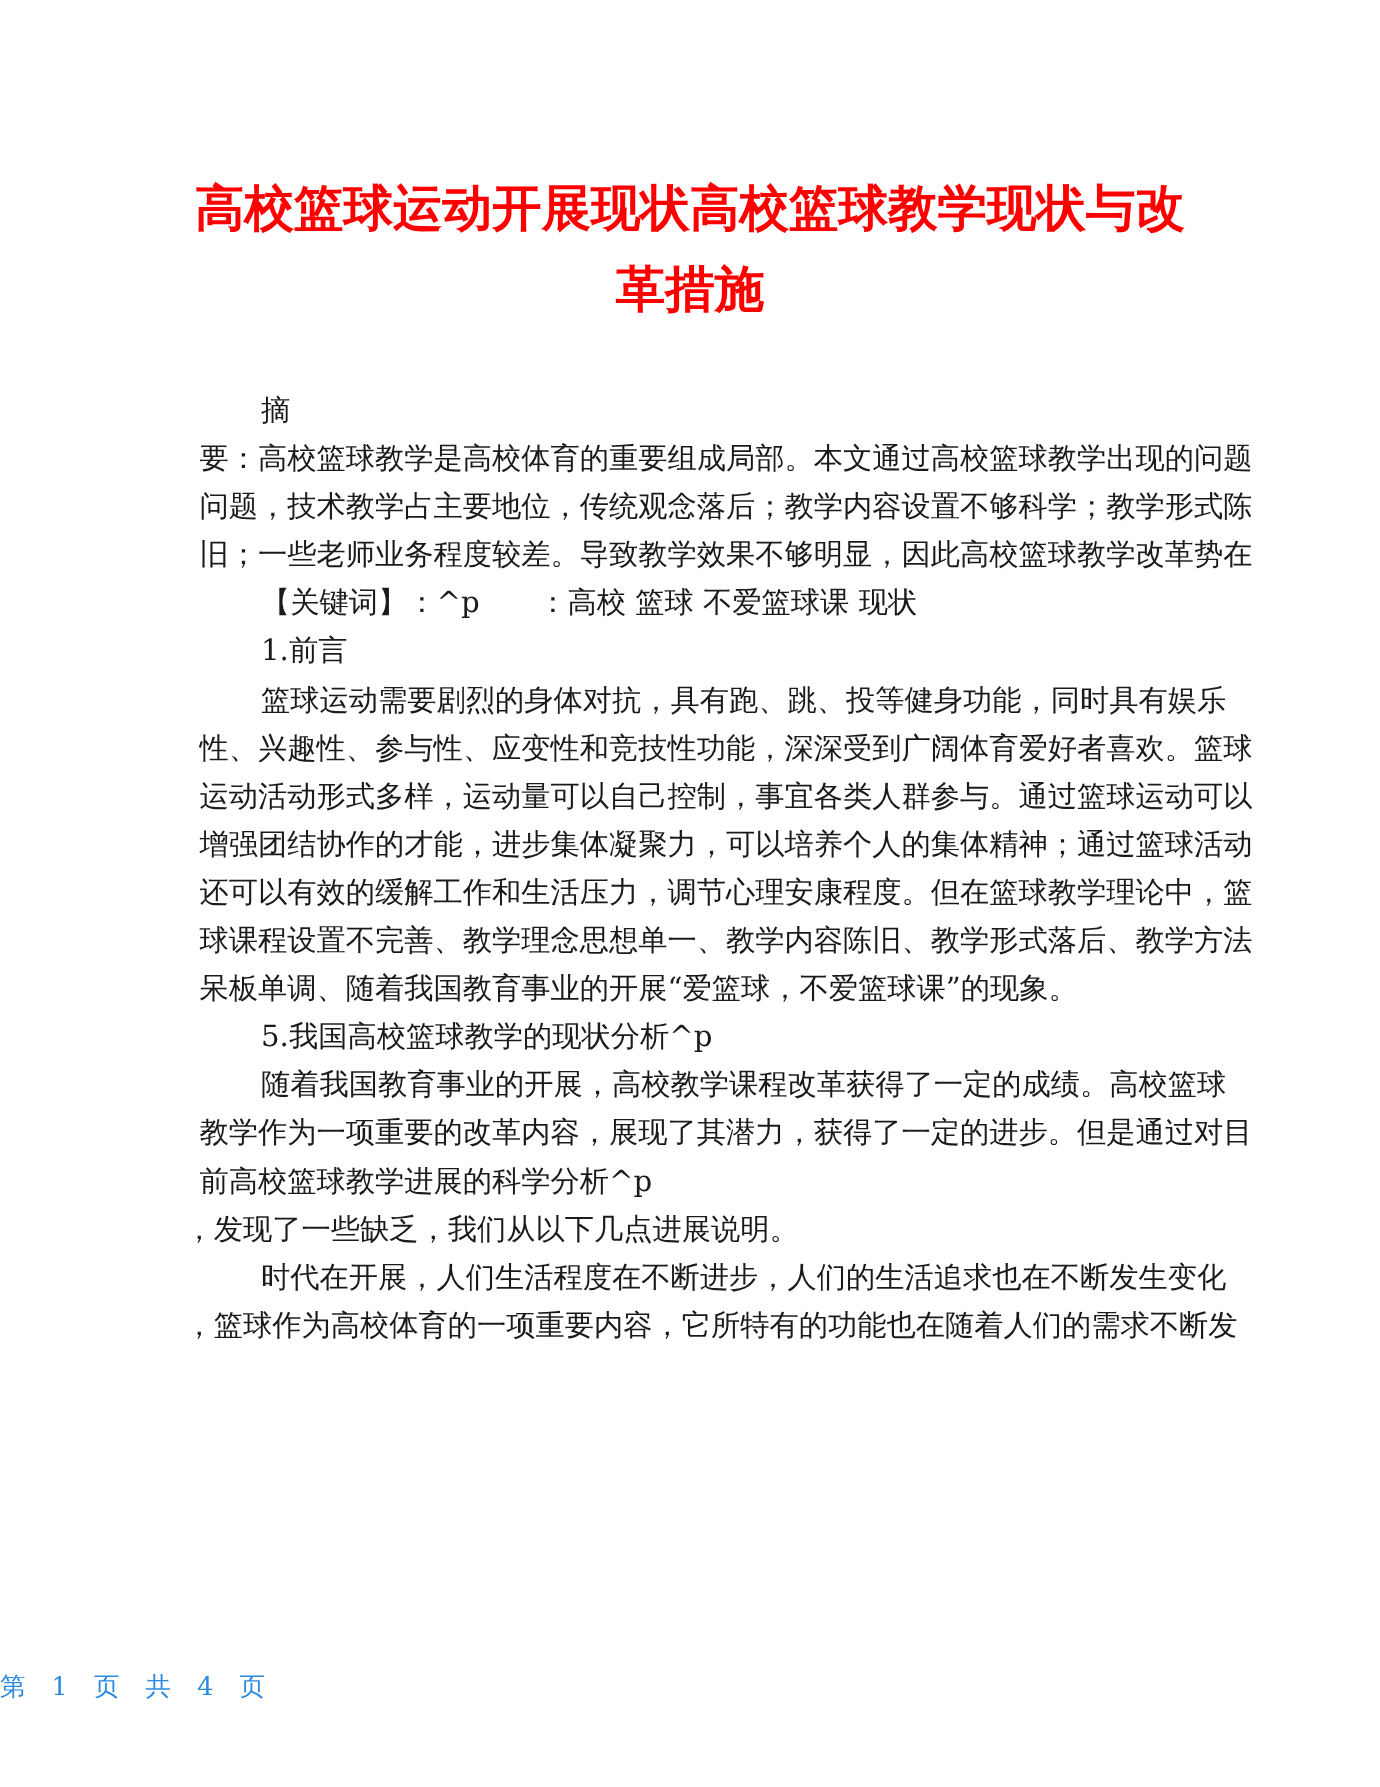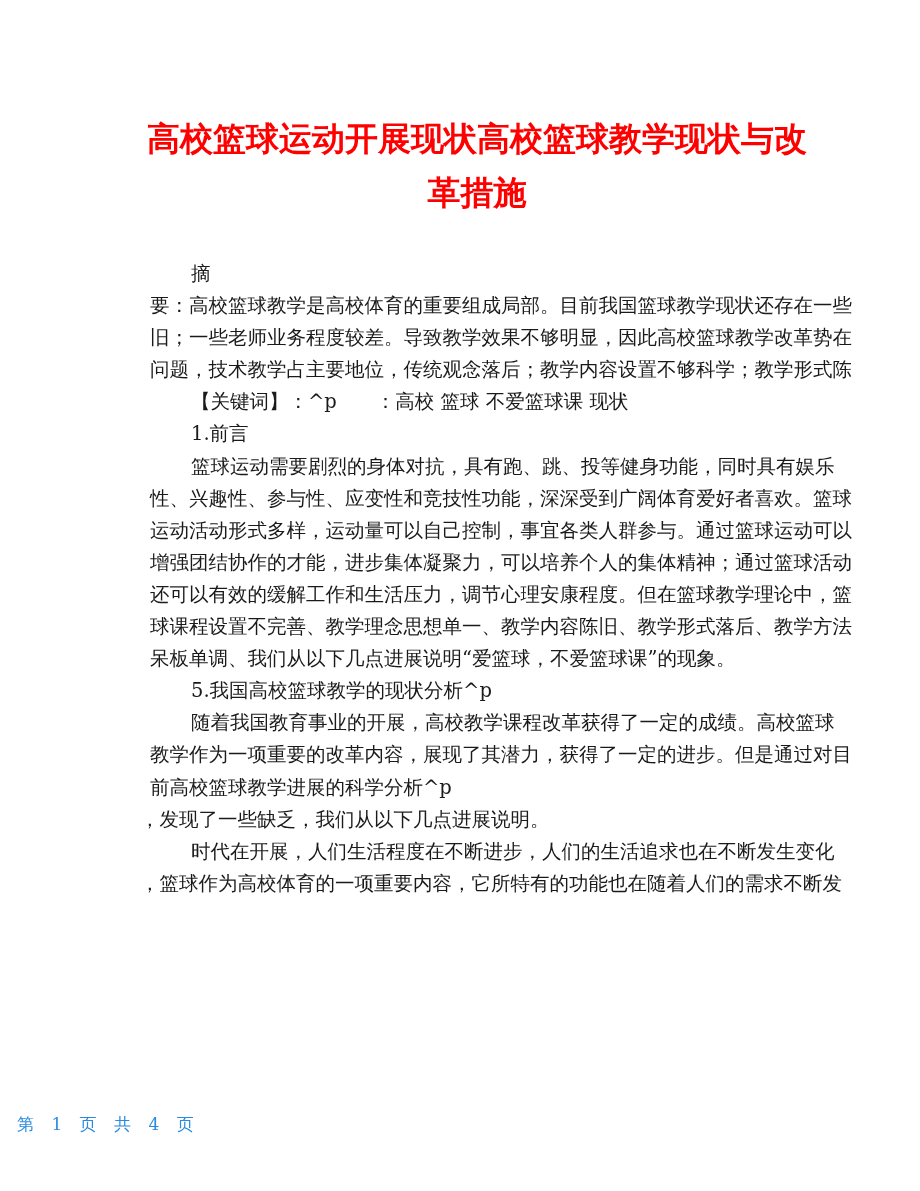--- a/index.html
+++ b/index.html
@@ -1,46 +1,46 @@
 <!DOCTYPE html>
 <html><head>
   <meta charset="utf-8">
   <style>
     html, body { margin: 0; padding: 0; background: #ffffff; }
     body { width: 920px; height: 1191px; position: relative; overflow: hidden; font-family: "DejaVu Serif", "Liberation Serif", serif; color: #1a1a1a; }
-    .page { position: absolute; left: 17px; top: 0; width: 840px; height: 1191px; background: #ffffff; }
+    .page { position: absolute; left: 0; top: 0; width: 840px; height: 1191px; background: #ffffff; }
     .title { position: absolute; left: 120px; width: 680px; top: 112px; text-align: center; color: #ff0000; font-family: "DejaVu Sans", "Liberation Sans", sans-serif; font-weight: bold; font-size: 33px; line-height: 54px; letter-spacing: 0px; }
     .body { position: absolute; left: 133px; width: 660px; top: 258px; font-size: 19.5px; line-height: 32.1px; }
     .line { white-space: nowrap; height: 32.1px; }
     .indent { padding-left: 41px; }
     .footer { position: absolute; left: 0; width: 920px; top: 1113px; color: #2b8ae0; font-size: 17px; letter-spacing: 6px; }
   </style>
 </head>
 <body>
 
 <div class="page">
   <div class="title">
     <div>高校篮球运动开展现状高校篮球教学现状与改</div>
     <div>革措施</div>
   </div>
 
   <div class="body" id="body-lines">
       <div class="line indent">摘</div>
-      <div class="line">要：高校篮球教学是高校体育的重要组成局部。目前我国篮球教学现状还存在一些</div>
+      <div class="line">要：高校篮球教学是高校体育的重要组成局部。本文通过高校篮球教学出现的问题</div>
+      <div class="line">问题，技术教学占主要地位，传统观念落后；教学内容设置不够科学；教学形式陈</div>
       <div class="line">旧；一些老师业务程度较差。导致教学效果不够明显，因此高校篮球教学改革势在</div>
-      <div class="line">问题，技术教学占主要地位，传统观念落后；教学内容设置不够科学；教学形式陈</div>
       <div class="line indent">【关键词】：^p　　：高校 篮球 不爱篮球课 现状</div>
       <div class="line indent">1.前言</div>
       <div class="line indent">篮球运动需要剧烈的身体对抗，具有跑、跳、投等健身功能，同时具有娱乐</div>
       <div class="line">性、兴趣性、参与性、应变性和竞技性功能，深深受到广阔体育爱好者喜欢。篮球</div>
       <div class="line">运动活动形式多样，运动量可以自己控制，事宜各类人群参与。通过篮球运动可以</div>
       <div class="line">增强团结协作的才能，进步集体凝聚力，可以培养个人的集体精神；通过篮球活动</div>
       <div class="line">还可以有效的缓解工作和生活压力，调节心理安康程度。但在篮球教学理论中，篮</div>
       <div class="line">球课程设置不完善、教学理念思想单一、教学内容陈旧、教学形式落后、教学方法</div>
-      <div class="line">呆板单调、我们从以下几点进展说明“爱篮球，不爱篮球课”的现象。</div>
+      <div class="line">呆板单调、随着我国教育事业的开展“爱篮球，不爱篮球课”的现象。</div>
       <div class="line indent">5.我国高校篮球教学的现状分析^p</div>
       <div class="line indent">随着我国教育事业的开展，高校教学课程改革获得了一定的成绩。高校篮球</div>
       <div class="line">教学作为一项重要的改革内容，展现了其潜力，获得了一定的进步。但是通过对目</div>
       <div class="line">前高校篮球教学进展的科学分析^p</div>
       <div class="line" style="margin-left: -10px;">，发现了一些缺乏，我们从以下几点进展说明。</div>
       <div class="line indent">时代在开展，人们生活程度在不断进步，人们的生活追求也在不断发生变化</div>
       <div class="line" style="margin-left: -10px;">，篮球作为高校体育的一项重要内容，它所特有的功能也在随着人们的需求不断发</div>
     </div>
 
   <div class="footer">第 1 页 共 4 页</div>

